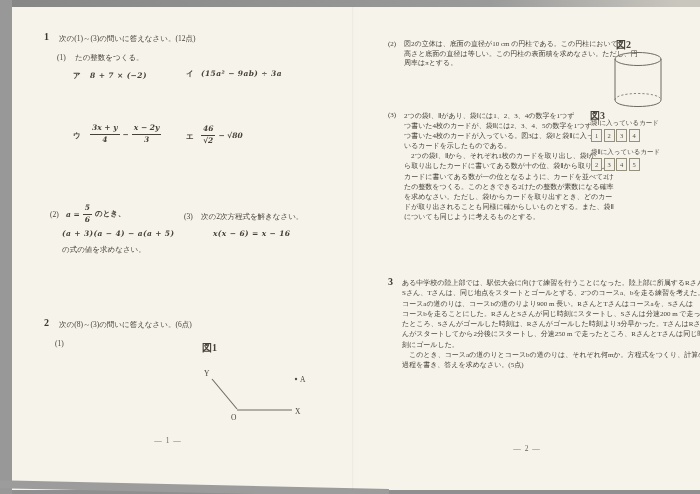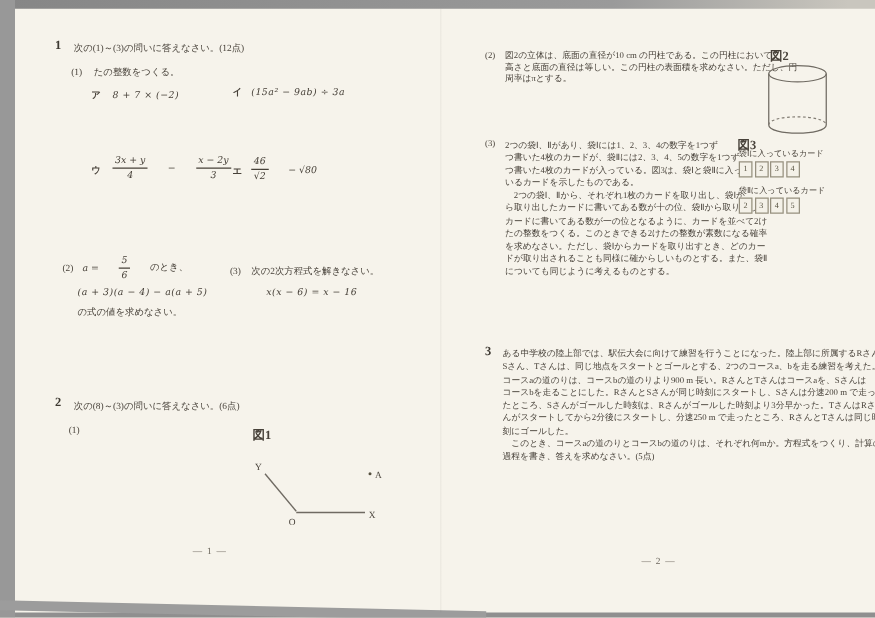--- a/index.html
+++ b/index.html
@@ -17,23 +17,23 @@
   .abs{position:absolute;}
   .txt{font-size:7.5px;line-height:9px;white-space:pre;}
   .txt2{font-size:7px;line-height:9px;white-space:pre;}
   .para1{font-size:7.5px;line-height:15.2px;white-space:pre;}
   .para2{font-size:7px;line-height:9.7px;white-space:pre;}
   .para3{font-size:7px;line-height:10.1px;white-space:pre;}
   .para4{font-size:7px;line-height:10.3px;white-space:pre;}
   .qnum{font-size:10px;font-weight:bold;color:#3d3831;}
   .klabel{font-weight:bold;font-size:7.5px;}
   .mexpr{font-family:"DejaVu Serif",serif;font-style:italic;font-size:7.5px;
-       letter-spacing:.4px;white-space:pre;}
-  .mrow{display:inline-flex;align-items:center;gap:16px;font-family:"DejaVu Serif",serif;
-       font-style:italic;font-size:7.5px;}
+       letter-spacing:.4px;white-space:pre;font-weight:bold;}
+  .mrow{display:inline-flex;align-items:center;gap:3px;font-family:"DejaVu Serif",serif;
+       font-style:italic;font-size:7.5px;font-weight:bold;}
   .frac{display:inline-flex;flex-direction:column;align-items:center;line-height:8.5px;}
   .fnum{padding:0 2px 1px;border-bottom:.8px solid #474139;}
   .fden{padding-top:1px;}
   .jp{font-family:"Liberation Serif",serif;font-style:normal;}
   .footer{font-size:7.5px;color:#6b655c;letter-spacing:1px;text-align:center;width:44px;}
   .figlabel{font-size:10px;font-weight:bold;text-align:center;}
   .cardrow{display:flex;gap:1.5px;}
   .card{width:9px;height:11px;border:.8px solid #96907f;background:#f4f1e8;
        display:flex;align-items:center;justify-content:center;font-size:6.5px;color:#55503f;}
   .bagtitle{font-size:6.5px;white-space:pre;}

